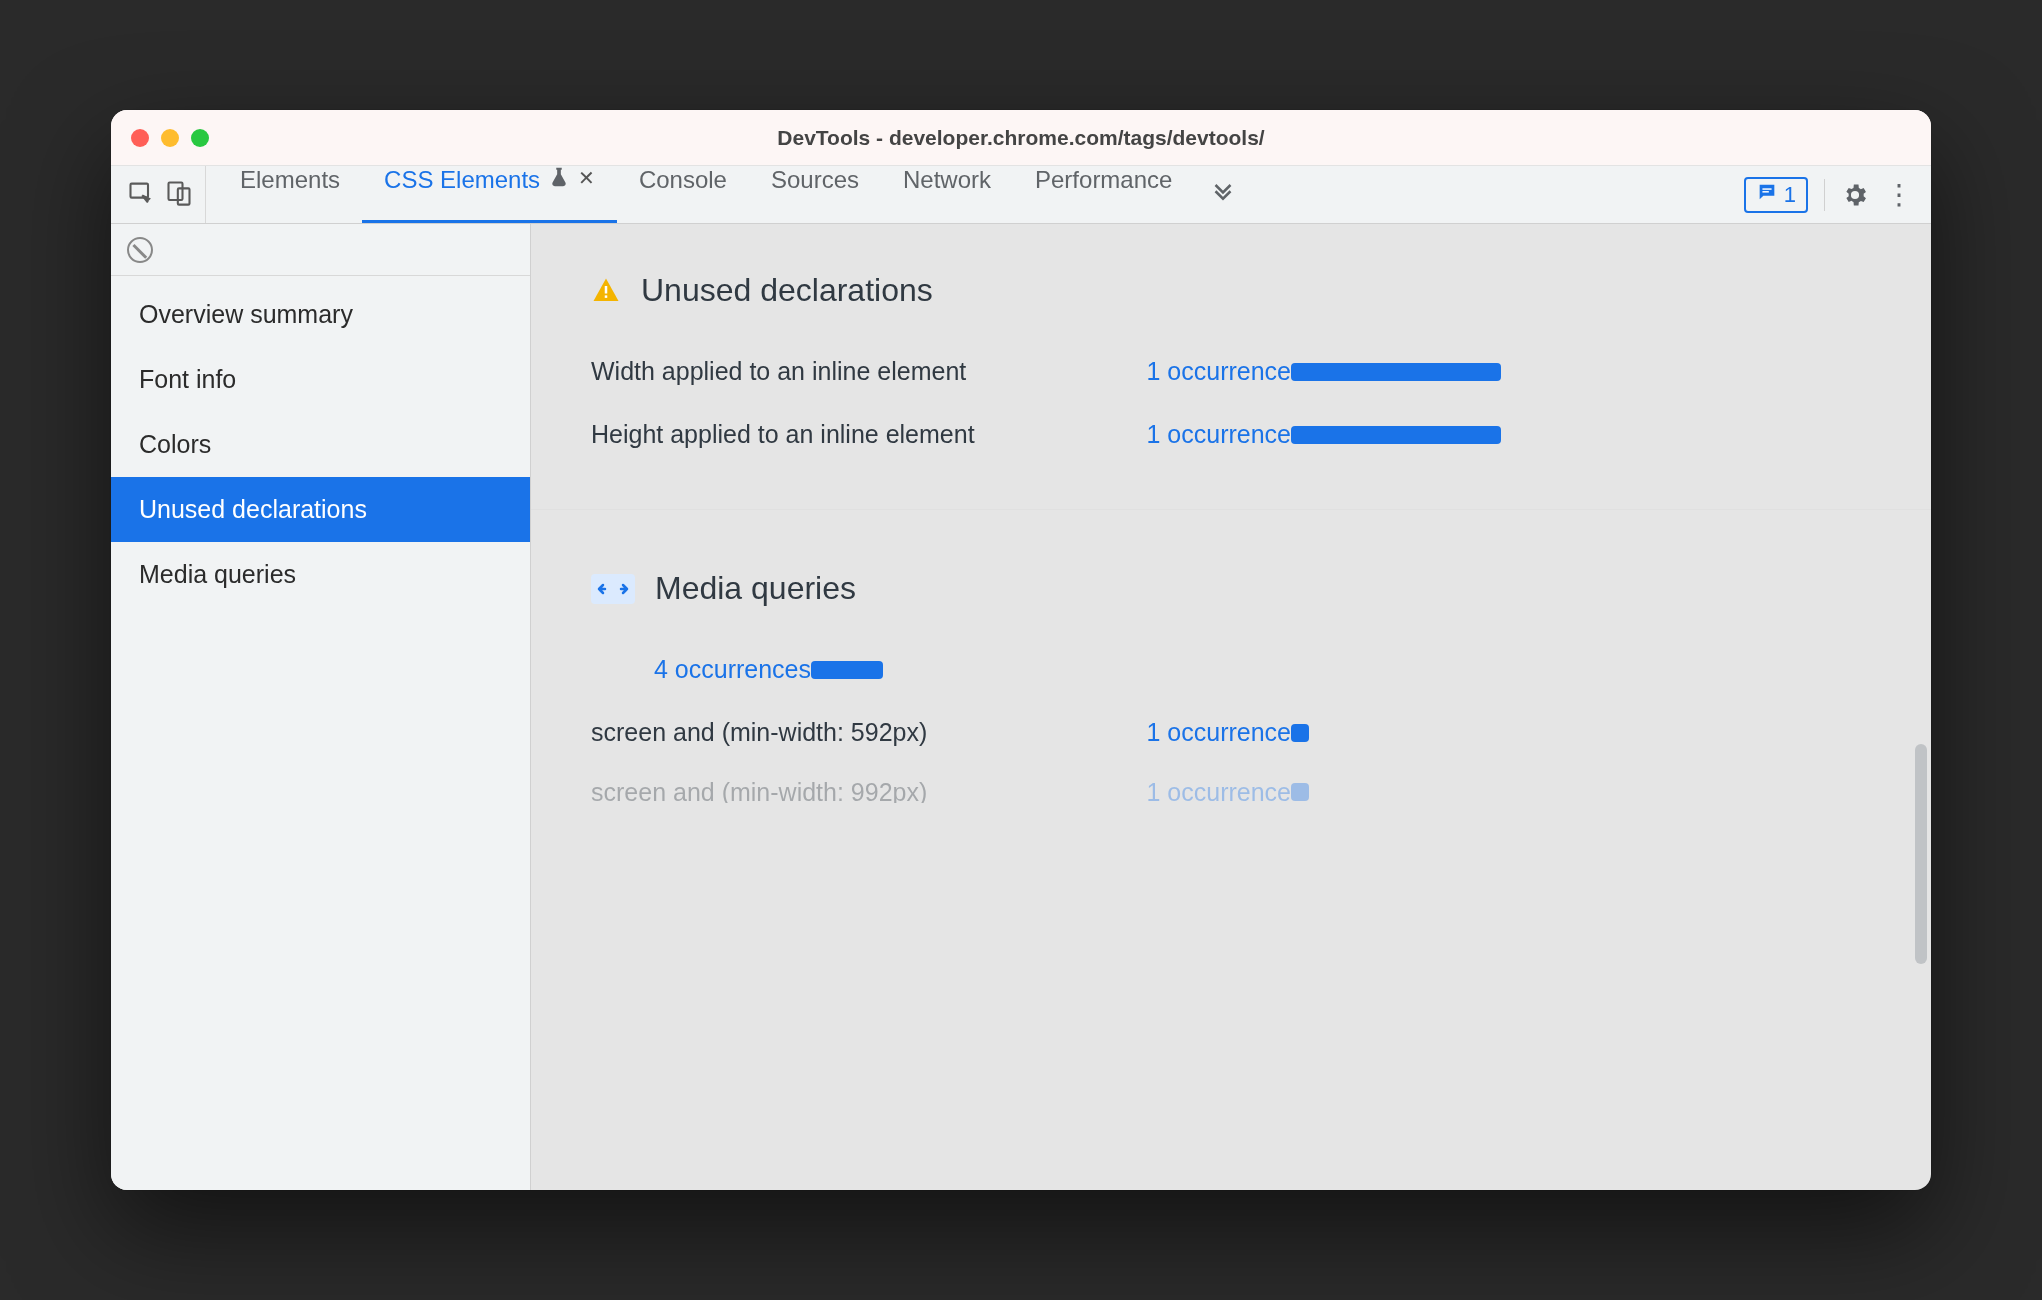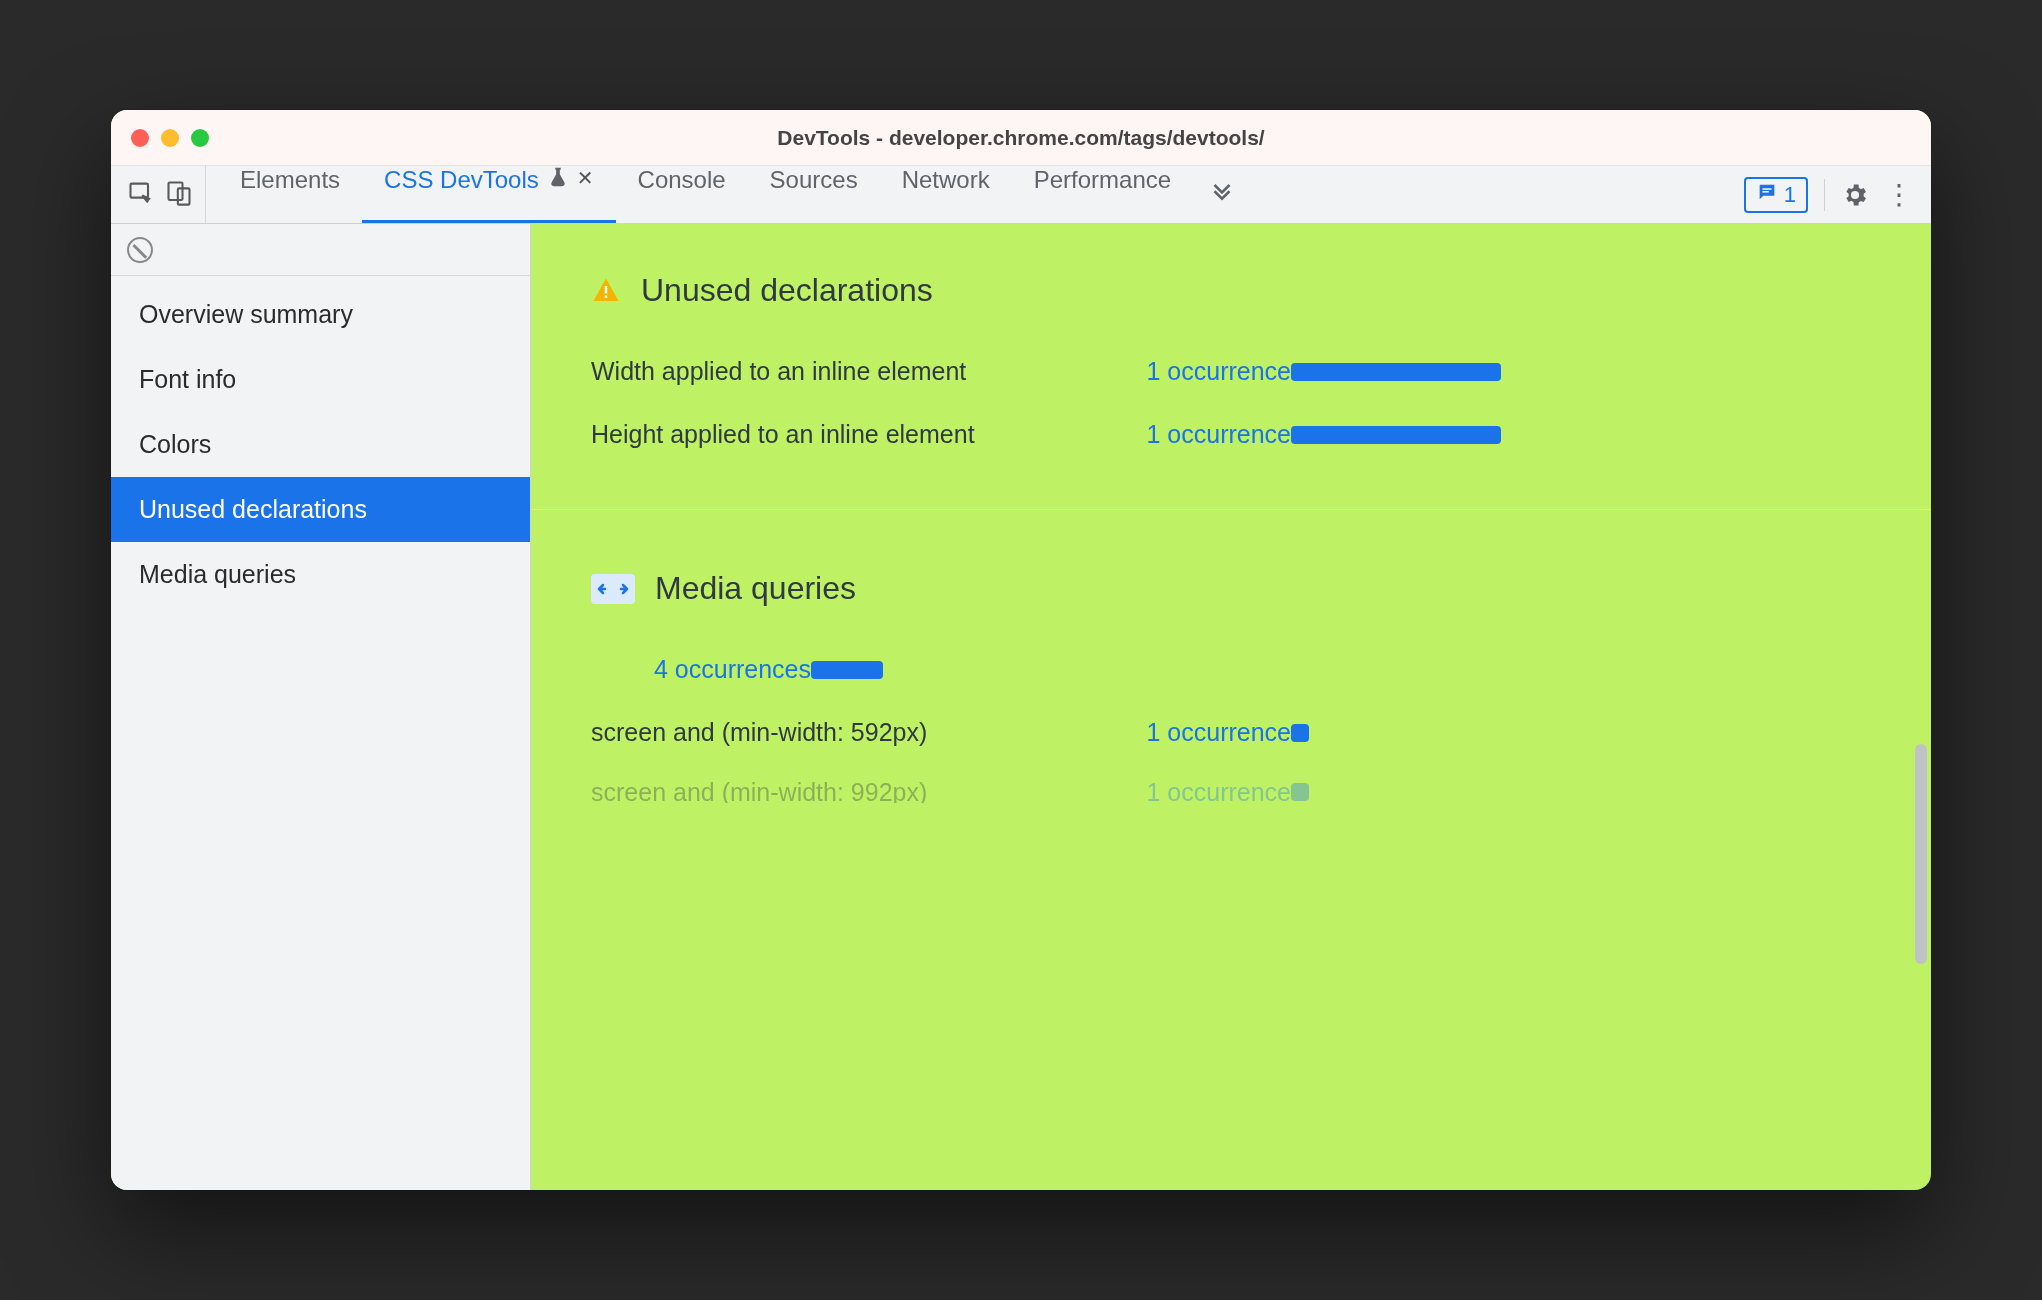--- a/index.html
+++ b/index.html
@@ -8,21 +8,21 @@
     background: #2a2a2a;
     width: 2042px;
     height: 1300px;
     display: flex;
     align-items: center;
     justify-content: center;
   }
   .window {
     width: 1820px;
     height: 1080px;
-    background: #bef264;
+    background: #e5e5e5;
     border-radius: 16px;
     box-shadow: 0 40px 100px rgba(0,0,0,0.55), 0 0 0 1px rgba(0,0,0,0.06);
     overflow: hidden;
     display: flex;
     flex-direction: column;
   }
   .titlebar {
     height: 56px;
     background: #fdf6f5;
     display: flex;
@@ -134,21 +134,21 @@
             <rect x="3" y="3" width="12" height="15" rx="1"></rect>
             <rect x="11" y="8" width="10" height="14" rx="1"></rect>
           </svg>
       </span>
     </div>
     <div class="tabs">
       <div class="tab">
           <span>Elements</span>
         </div>
       <div class="tab active">
-        <span>CSS DevTools</span>
+        <span>CSS Elements</span>
         <span class="flask">
           <svg viewBox="0 0 24 24" fill="#5f6368">
               <path d="M9 2h6v2h-1v5l5 9c1 2-0.3 4-2.5 4H7.5C5.3 22 4 20 5 18l5-9V4H9z"></path>
             </svg>
         </span>
         <span class="close">✕</span>
       </div>
       <div class="tab">
           <span>Console</span>
         </div>

